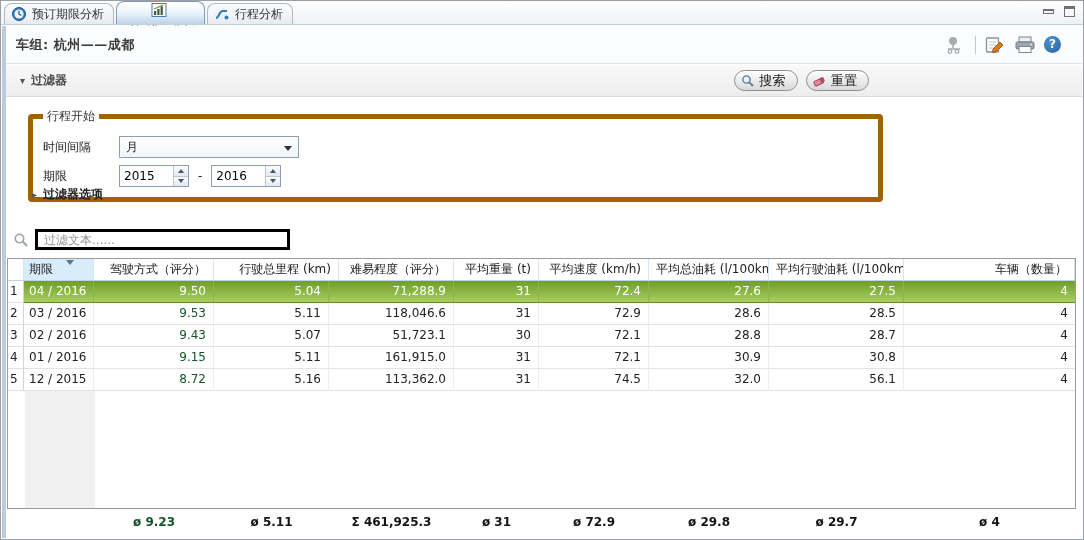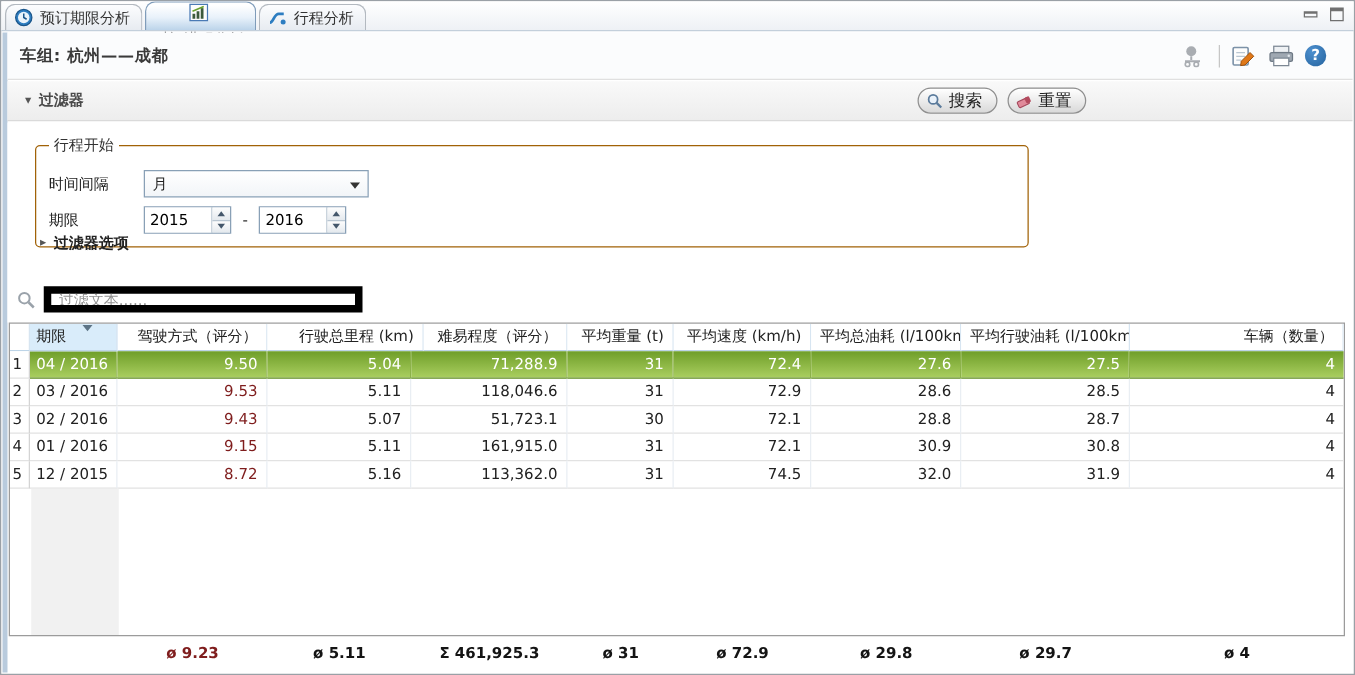--- a/index.html
+++ b/index.html
@@ -30,62 +30,62 @@
 
   
   .filterband { position:absolute; left:5px; top:64px; right:1px; height:32px; background:linear-gradient(#f9f9f9,#ededed); border-bottom:1px solid #dadada; display:flex; align-items:center; padding-left:14px; }
   .twisty { font-size:10px; color:#555; margin-right:6px; }
   .sectionlabel { font-weight:bold; color:#4a4a4a; }
   .bandbuttons { position:absolute; left:728px; top:5px; display:flex; gap:8px; }
   .pillbtn { display:inline-flex; align-items:center; gap:4px; height:21px; padding:0 11px 0 6px; border:1px solid #8f8f8f; border-radius:11px; background:linear-gradient(#ffffff,#d9d9d9); color:#222; cursor:default; }
 
   
   .formarea { position:absolute; left:5px; top:97px; right:1px; height:160px; background:#fff; }
-  fieldset.group { position:absolute; left:22px; top:10px; width:795px; border:1px solid #a16207; border-radius:4px; padding:4px 10px 10px 10px; }
+  fieldset.group { position:absolute; left:22px; top:10px; width:855px; border:5px solid #a16207; border-radius:4px; padding:4px 10px 10px 10px; }
   fieldset.group legend { padding:0 4px; color:#333; }
   .formrow { display:flex; align-items:center; margin-top:7px; }
   .formlabel { width:76px; color:#222; }
   .selectbox { width:180px; height:22px; border:1px solid #89a0b6; background:linear-gradient(#ffffff,#f2f5f8); display:flex; align-items:center; padding:0 6px; position:relative; }
   .selectbox .arrow { position:absolute; right:6px; top:9px; width:0; height:0; border-left:4px solid transparent; border-right:4px solid transparent; border-top:5px solid #333; }
   .spinbox { width:70px; height:22px; border:1px solid #89a0b6; background:#fff; display:flex; }
   .spinbox input { flex:1; min-width:0; border:none; outline:none; padding:0 4px; font:12px "DejaVu Sans","Liberation Sans",sans-serif; }
   .spinbtns { width:15px; display:flex; flex-direction:column; border-left:1px solid #b9c6d2; }
   .spinbtns .sb, .spinbtns div {}
   .sb { flex:1; display:flex; align-items:center; justify-content:center; background:linear-gradient(#fdfdfd,#e4e9ee); }
   .sb + .sb { border-top:1px solid #b9c6d2; }
   .tri-up { width:0; height:0; border-left:3px solid transparent; border-right:3px solid transparent; border-bottom:4px solid #44576b; }
   .tri-dn { width:0; height:0; border-left:3px solid transparent; border-right:3px solid transparent; border-top:4px solid #44576b; }
   .dash { margin:0 9px; color:#222; }
   .optionsrow { position:absolute; left:26px; top:88px; display:flex; align-items:center; font-weight:bold; color:#222; }
   .optionsrow .twisty { font-weight:normal; }
 
   
   .searchrow { position:absolute; left:12px; top:228px; display:flex; align-items:center; gap:6px; }
-  .searchrow input { width:255px; height:21px; border:6px solid #000000; padding:0 6px; font:12px "DejaVu Sans","Liberation Sans",sans-serif; color:#333; }
+  .searchrow input { width:255px; height:21px; border:3px solid #000000; padding:0 6px; font:12px "DejaVu Sans","Liberation Sans",sans-serif; color:#333; }
   .searchrow input::placeholder { color:#919191; }
 
   
   .grid { position:absolute; left:6px; top:257px; width:1069px; height:251px; border:1px solid #9b9b9b; background:#fff; overflow:hidden; }
   .tr { display:flex; height:22px; line-height:21px; }
   .td { border-right:1px solid #e9eef3; border-bottom:1px solid #e2e2e2; padding:0 7px; white-space:nowrap; overflow:hidden; }
   .thead .td { border-right:1px solid #d7e5f1; border-bottom:1px solid #bdd4e7; background:#fff; color:#222; }
   .w-g { flex:0 0 16px; padding:0 2px; border-right:1px solid #d4d4d4; text-align:left; }
   .w-period { flex:0 0 70px; text-align:left; padding-left:5px; }
   .w-driving { flex:0 0 120px; }
   .w-difficulty { flex:0 0 115px; }
   .w-distance { flex:0 0 125px; }
   .w-weight { flex:0 0 85px; }
   .w-speed { flex:0 0 110px; }
   .w-tfuel { flex:0 0 120px; }
   .w-dfuel { flex:0 0 135px; }
   .w-veh { flex:1 1 auto; border-right:none; }
   .num { text-align:right; }
   .thead .sorted { background:#d9ecfa; position:relative; }
   .sortmark { position:absolute; top:1px; left:42px; width:0; height:0; border-left:4px solid transparent; border-right:4px solid transparent; border-top:5px solid #5d7486; }
-  .green { color:#7f1d1d; }
+  .green { color:#14532d; }
   .tr.selected .td { background:linear-gradient(#6f9e29,#a9ce5f); color:#fff; border-right-color:#8cb24a; border-bottom-color:#5f8c21; }
   .tr.selected .td.w-g { background:#fff; color:#222; border-right-color:#d4d4d4; border-bottom-color:#e2e2e2; }
   .filler { position:relative; flex:1; }
   .sortshade { position:absolute; left:17px; top:0; bottom:0; width:70px; background:#f1f1f1; }
   .gridbody { display:flex; flex-direction:column; height:100%; }
 
   
   .summary { position:absolute; left:7px; top:514px; width:1067px; display:flex; font-weight:bold; color:#141414; }
   .summary .sc { text-align:center; white-space:nowrap; }
 </style>
@@ -302,21 +302,21 @@
 
       <div class="tr">
         <div class="td w-g">5</div>
         <div class="td w-period">12 / 2015</div>
         <div class="td w-driving num green">8.72</div>
         <div class="td w-difficulty num">5.16</div>
         <div class="td w-distance num">113,362.0</div>
         <div class="td w-weight num">31</div>
         <div class="td w-speed num">74.5</div>
         <div class="td w-tfuel num">32.0</div>
-        <div class="td w-dfuel num">31.9</div>
+        <div class="td w-dfuel num">56.1</div>
         <div class="td w-veh num">4</div>
       </div>
 
       <div class="filler">
         <div class="sortshade"></div>
       </div>
     </div>
   </div>
 
   <div class="summary">

